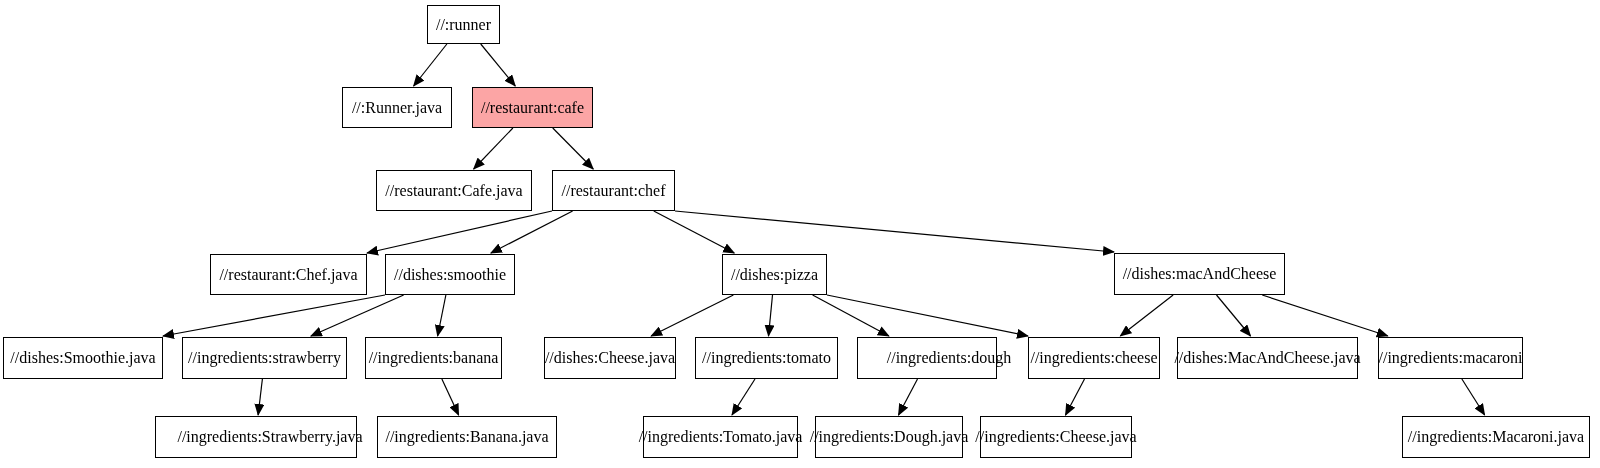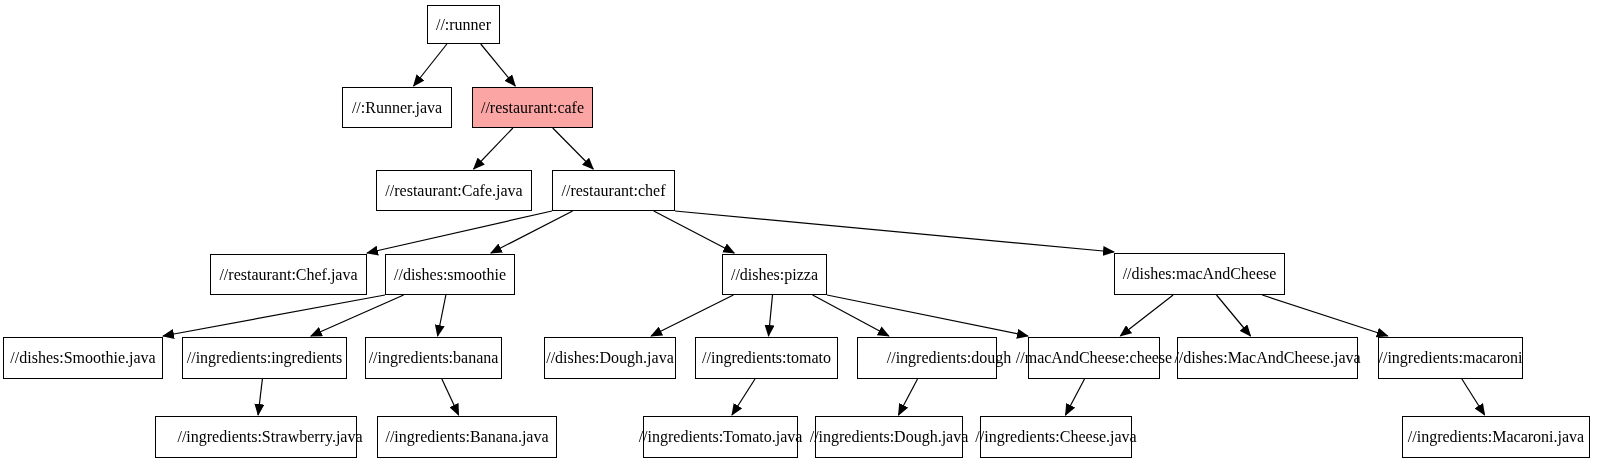--- a/index.html
+++ b/index.html
@@ -99,36 +99,36 @@
       <div class="graph-node" style="left: 722px; top: 254px; width: 105px; height: 41px; border-color: rgb(0, 0, 0); background: rgb(255, 255, 255);">
         <span style="color: rgb(0, 0, 0);">//dishes:pizza</span>
       </div>
       <div class="graph-node" style="left: 1114px; top: 253px; width: 171px; height: 42px; border-color: rgb(0, 0, 0); background: rgb(255, 255, 255);">
         <span style="color: rgb(0, 0, 0);">//dishes:macAndCheese</span>
       </div>
       <div class="graph-node" style="left: 3px; top: 337px; width: 160px; height: 42px; border-color: rgb(0, 0, 0); background: rgb(255, 255, 255);">
         <span style="color: rgb(0, 0, 0);">//dishes:Smoothie.java</span>
       </div>
       <div class="graph-node" style="left: 182px; top: 337px; width: 165px; height: 42px; border-color: rgb(0, 0, 0); background: rgb(255, 255, 255);">
-        <span style="color: rgb(0, 0, 0);">//ingredients:ingredients</span>
+        <span style="color: rgb(0, 0, 0);">//ingredients:strawberry</span>
       </div>
       <div class="graph-node" style="left: 365px; top: 337px; width: 137px; height: 42px; border-color: rgb(0, 0, 0); background: rgb(255, 255, 255);">
         <span style="color: rgb(0, 0, 0);">//ingredients:banana</span>
       </div>
       <div class="graph-node" style="left: 544px; top: 337px; width: 132px; height: 42px; border-color: rgb(0, 0, 0); background: rgb(255, 255, 255);">
-        <span style="color: rgb(0, 0, 0);">//dishes:Dough.java</span>
+        <span style="color: rgb(0, 0, 0);">//dishes:Cheese.java</span>
       </div>
       <div class="graph-node" style="left: 695px; top: 337px; width: 143px; height: 42px; border-color: rgb(0, 0, 0); background: rgb(255, 255, 255);">
         <span style="color: rgb(0, 0, 0);">//ingredients:tomato</span>
       </div>
       <div class="graph-node" style="left: 857px; top: 337px; width: 140px; height: 42px; border-color: rgb(0, 0, 0); background: rgb(255, 255, 255); padding-left: 44px;">
         <span style="color: rgb(0, 0, 0);">//ingredients:dough</span>
       </div>
       <div class="graph-node" style="left: 1028px; top: 337px; width: 132px; height: 42px; border-color: rgb(0, 0, 0); background: rgb(255, 255, 255);">
-        <span style="color: rgb(0, 0, 0);">//macAndCheese:cheese</span>
+        <span style="color: rgb(0, 0, 0);">//ingredients:cheese</span>
       </div>
       <div class="graph-node" style="left: 1177px; top: 337px; width: 181px; height: 42px; border-color: rgb(0, 0, 0); background: rgb(255, 255, 255);">
         <span style="color: rgb(0, 0, 0);">//dishes:MacAndCheese.java</span>
       </div>
       <div class="graph-node" style="left: 1378px; top: 337px; width: 145px; height: 42px; border-color: rgb(0, 0, 0); background: rgb(255, 255, 255);">
         <span style="color: rgb(0, 0, 0);">//ingredients:macaroni</span>
       </div>
       <div class="graph-node" style="left: 155px; top: 416px; width: 202px; height: 42px; border-color: rgb(0, 0, 0); background: rgb(255, 255, 255); padding-left: 28px;">
         <span style="color: rgb(0, 0, 0);">//ingredients:Strawberry.java</span>
       </div>

